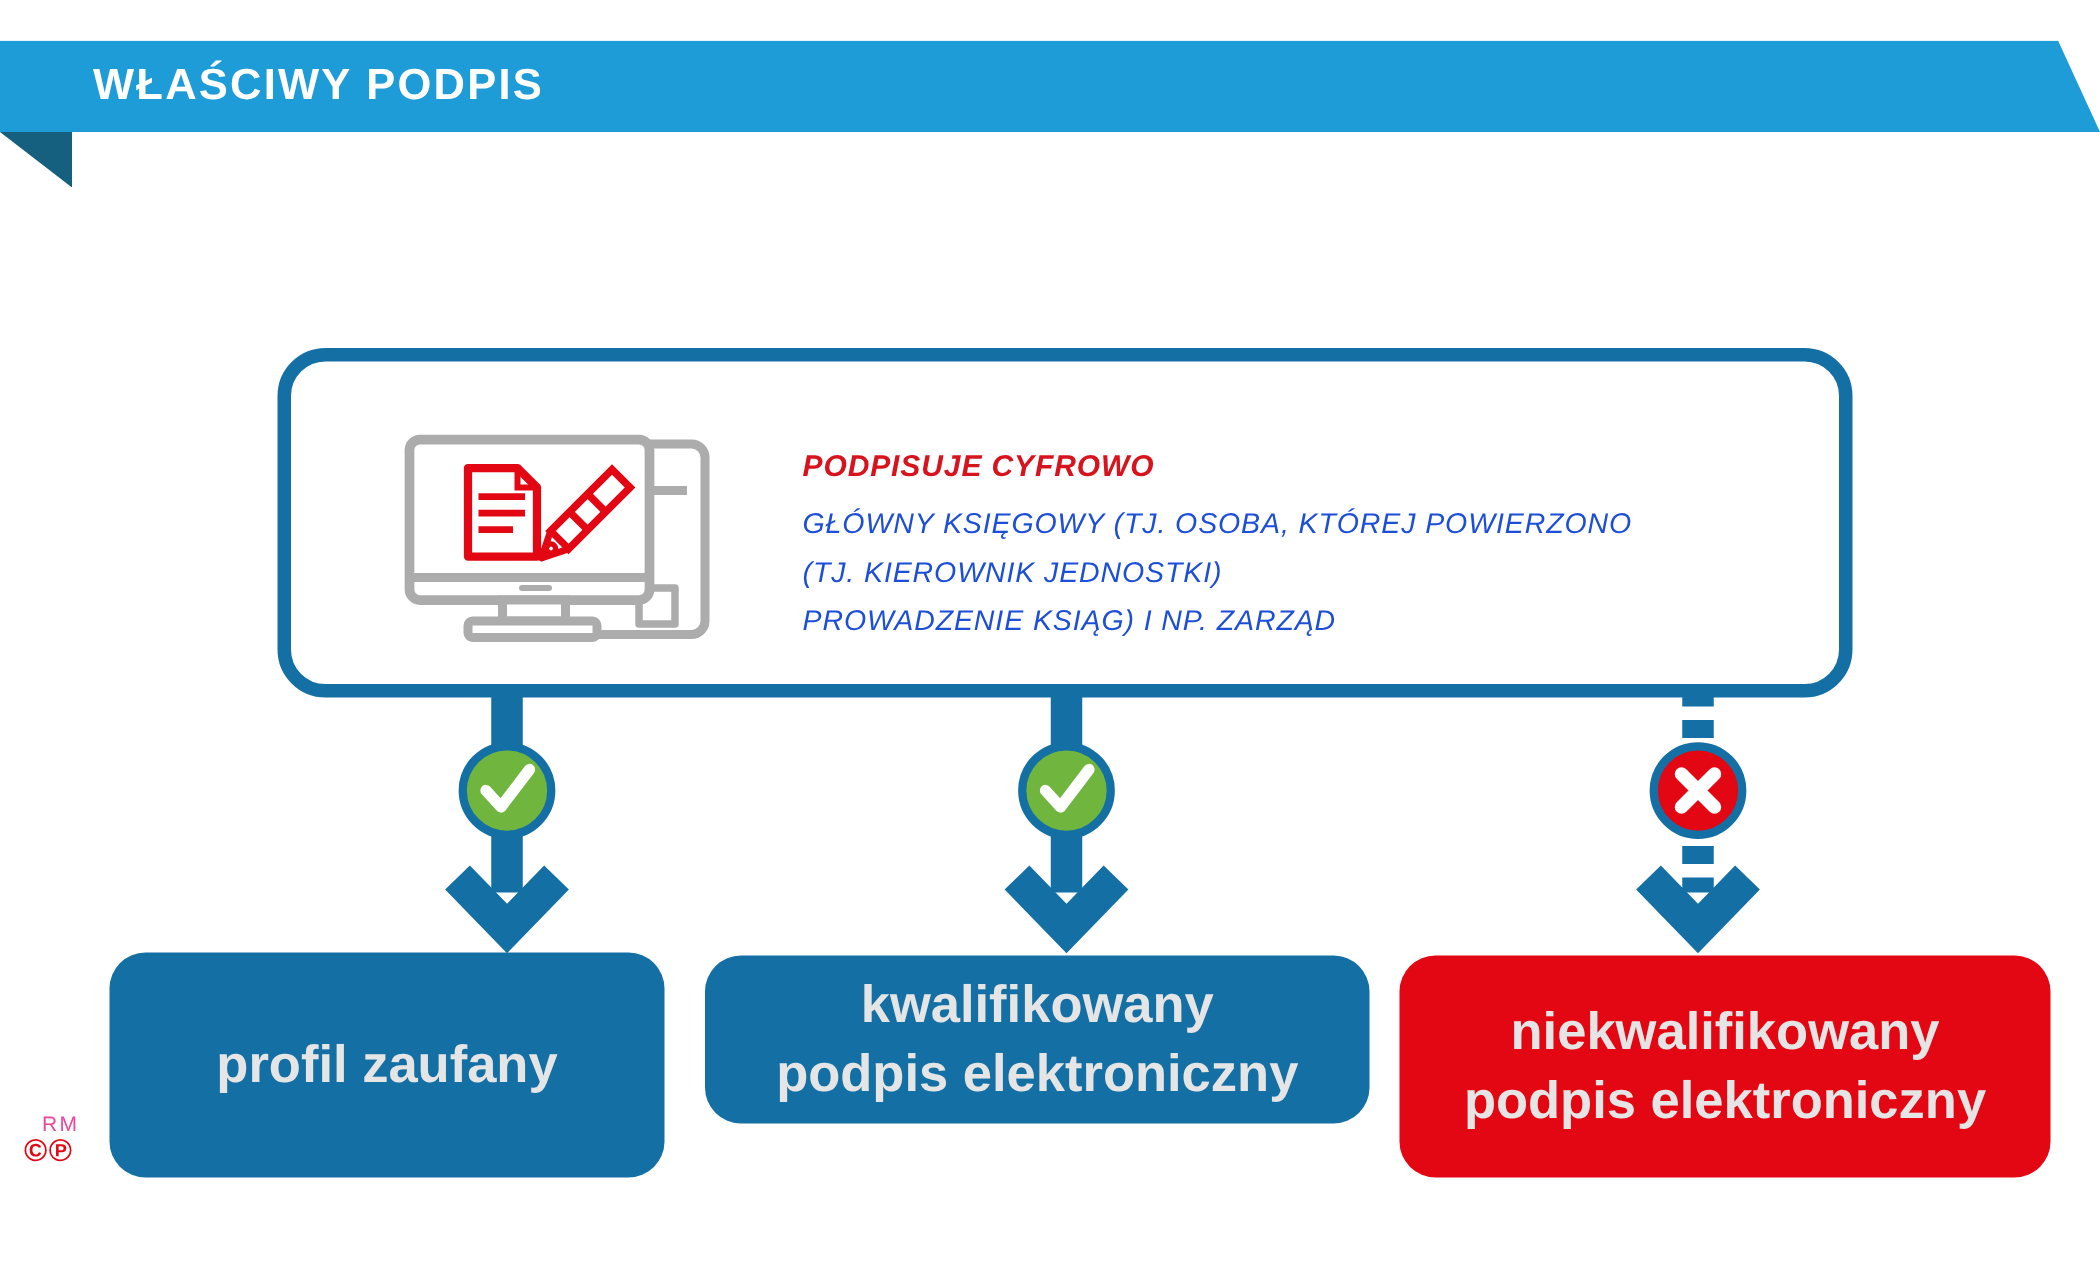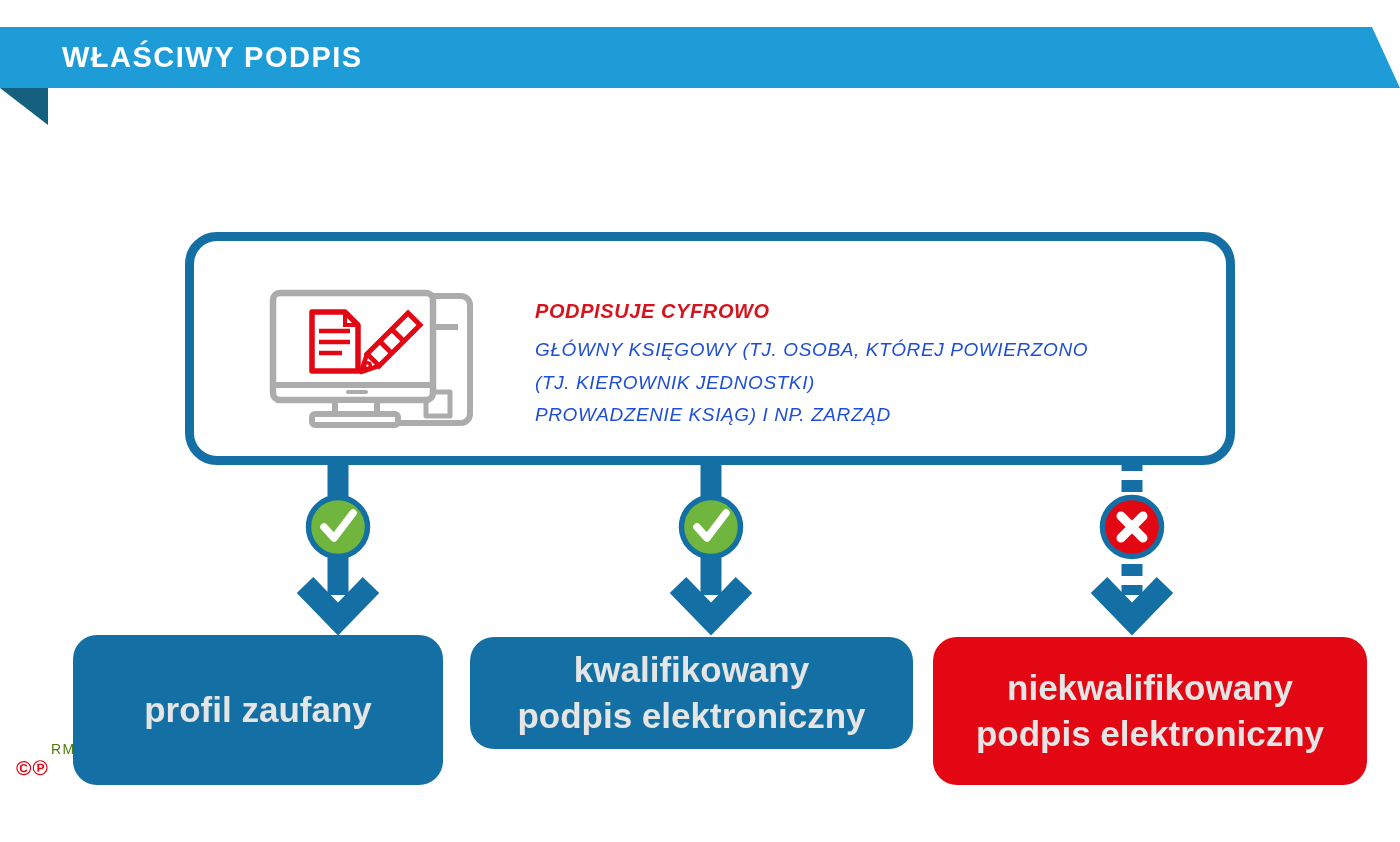--- a/index.html
+++ b/index.html
@@ -45,21 +45,21 @@
     position:absolute;border-radius:24px;color:#e5e5e5;text-align:center;
     font-weight:bold;font-size:35px;line-height:46px;z-index:4;
     display:flex;flex-direction:column;justify-content:center;
   }
   .result-blue{background:#1470A4;}
   .result-red{background:#E30613;}
   .result-1{left:73px;top:635px;width:370px;height:150px;}
   .result-2{left:470px;top:637px;width:443px;height:112px;}
   .result-3{left:933px;top:637px;width:434px;height:148px;}
   
-  .credit{position:absolute;left:28px;top:741px;color:#4d7c0f;font-size:14px;letter-spacing:1.5px;margin-left:23px;}
+  .credit{position:absolute;left:28px;top:741px;color:#ec4899;font-size:14px;letter-spacing:1.5px;}
   .copy-symbols{position:absolute;left:16px;top:756px;color:#E30613;font-size:21px;font-weight:bold;letter-spacing:1px;}
 </style>
 </head>
 <body>
 
 <div id="stage">
 
   <div class="ribbon">
     <div class="ribbon-title">WŁAŚCIWY PODPIS</div>
   </div>

